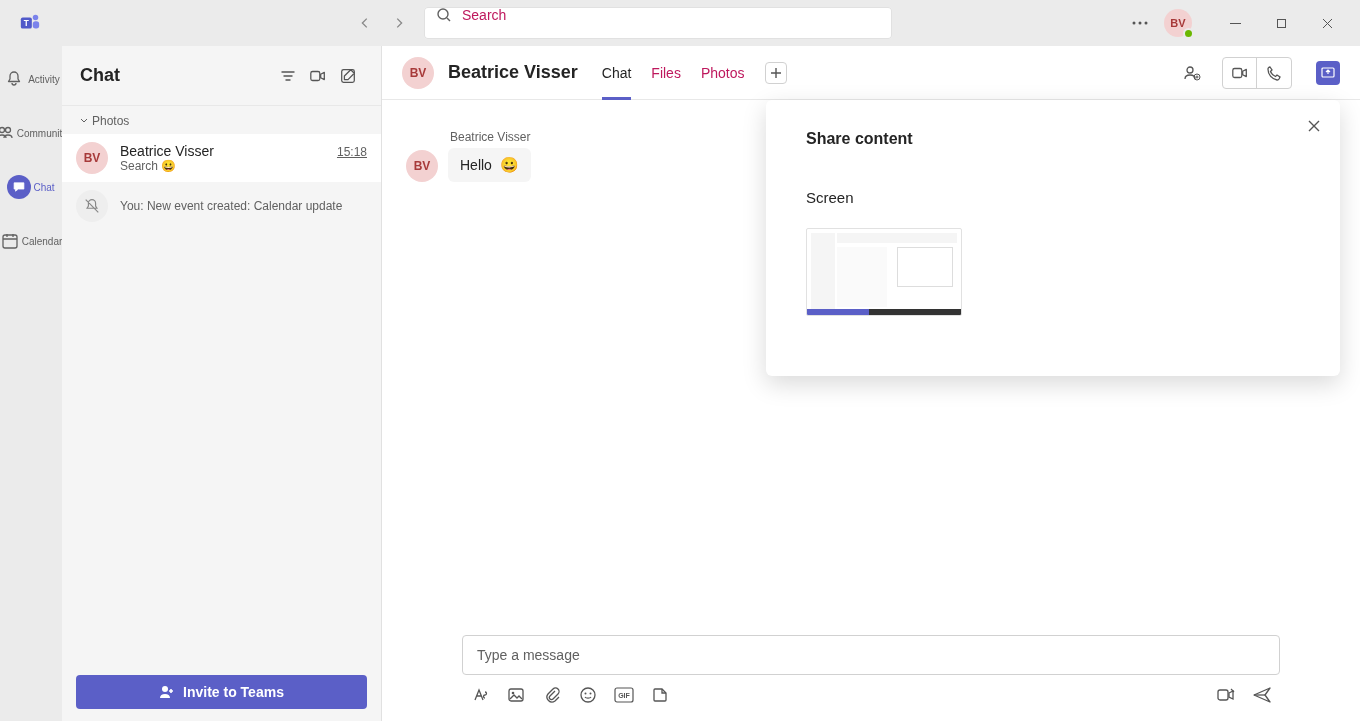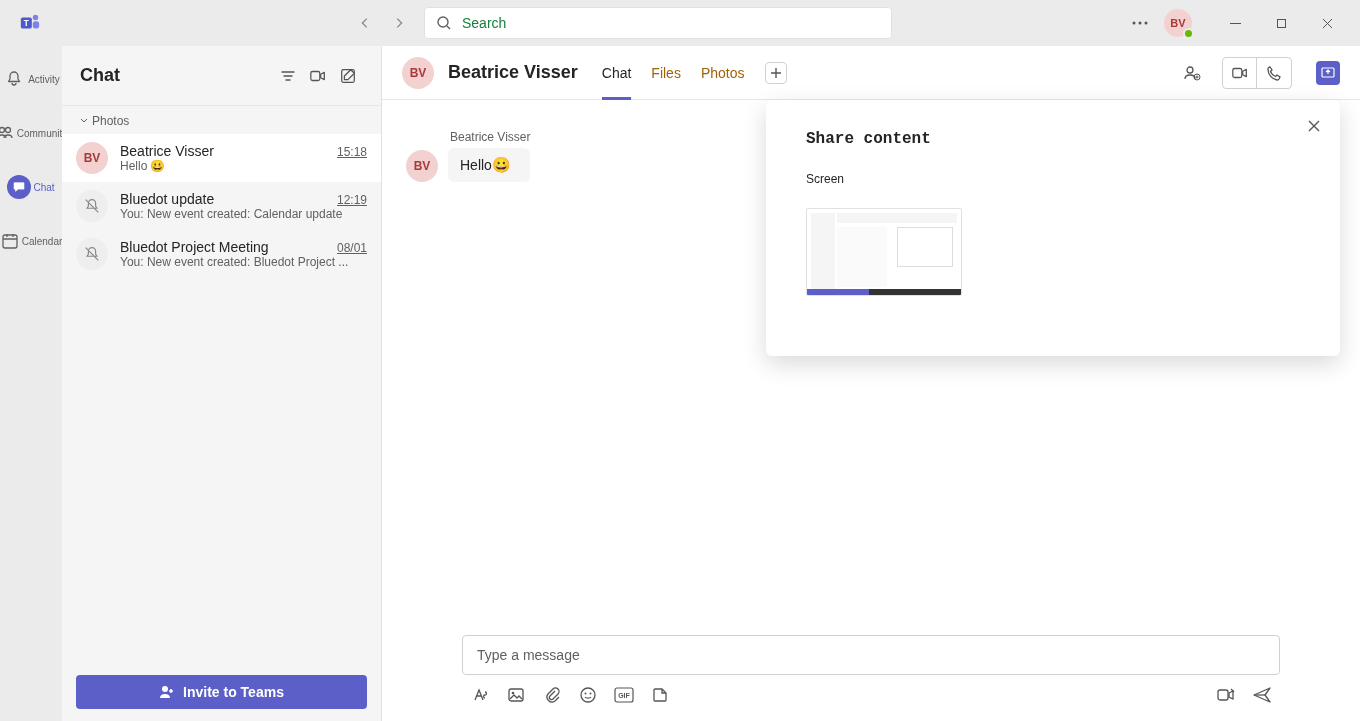--- a/index.html
+++ b/index.html
@@ -5,21 +5,21 @@
   * { box-sizing: border-box; margin: 0; padding: 0; font-family: "Segoe UI", -apple-system, sans-serif; }
   body { width: 1360px; height: 721px; overflow: hidden; background: #f0f0f0; color: #242424; }
   svg { display: block; }
 
   
   .titlebar { height: 46px; background: #ebebeb; display: flex; align-items: center; padding: 0 10px; }
   .titlebar .app-logo { width: 40px; display: flex; justify-content: center; }
   .titlebar .spacer1 { flex: 0 0 300px; }
   .titlebar .navarrows { display: flex; gap: 4px; margin-right: 10px; }
   .titlebar .navbtn { width: 30px; height: 30px; display:flex; align-items:center; justify-content:center; color:#888; }
-  .titlebar .search { flex: 0 0 468px; height: 32px; background: #fff; border-radius: 4px; display:flex; align-items:center; padding: 0 12px; color:#15803d; box-shadow: 0 0 0 1px #e1e1e1 inset; }
+  .titlebar .search { flex: 0 0 468px; height: 32px; background: #fff; border-radius: 4px; display:flex; align-items:flex-start; padding: 0 12px; color:#be185d; box-shadow: 0 0 0 1px #e1e1e1 inset; }
   .titlebar .search span { margin-left: 10px; font-size:14px; }
   .titlebar .spacer2 { flex: 1; }
   .titlebar .morebtn { width:32px; height:32px; display:flex; align-items:center; justify-content:center; color:#555; margin-right:8px; }
   .titlebar .avatar { width:28px; height:28px; border-radius:50%; background:#f3d1d1; color:#a73a3a; font-size:11px; font-weight:600; display:flex; align-items:center; justify-content:center; position:relative; margin-right:20px; }
   .titlebar .avatar .presence { position:absolute; bottom:-2px; right:-2px; width:11px; height:11px; border-radius:50%; background:#6bb700; border:2px solid #ebebeb; }
   .titlebar .winctl { display:flex; }
   .titlebar .winctl div { width:46px; height:32px; display:flex; align-items:center; justify-content:center; color:#555; }
 
   
   .main { display:flex; height: calc(100% - 46px); }
@@ -48,49 +48,49 @@
   .chatitem .time { font-size:12px; color:#616161; margin-left:6px;text-decoration:underline;}
   .chatitem .preview { font-size:12px; color:#616161; white-space:nowrap; overflow:hidden; text-overflow:ellipsis; }
   .chatlist .invite { margin:auto 14px 12px; height:34px; background:#5b5fc7; color:#fff; border-radius:4px; display:flex; align-items:center; justify-content:center; gap:8px; font-size:14px; font-weight:600; }
 
   
   .conv { flex:1; background:#fff; display:flex; flex-direction:column; position:relative; }
   .conv-hdr { height:54px; border-bottom:1px solid #e8e8e8; display:flex; align-items:center; padding:0 20px; gap:14px; }
   .conv-hdr .av { width:32px; height:32px; border-radius:50%; background:#f3d1d1; color:#a73a3a; font-size:12px; font-weight:600; display:flex; align-items:center; justify-content:center; }
   .conv-hdr h2 { font-size:18px; font-weight:700; }
   .conv-hdr .tabs { display:flex; gap:20px; margin-left:10px; align-items:center; height:100%; }
-  .conv-hdr .tab { font-size:14px; color:#a16207; height:100%; display:flex; align-items:center; position:relative; cursor:pointer; }
+  .conv-hdr .tab { font-size:14px; color:#be185d; height:100%; display:flex; align-items:center; position:relative; cursor:pointer; }
   .conv-hdr .tab.active { color:#242424; }
   .conv-hdr .tab.active::after { content:""; position:absolute; bottom:-1px; left:0; right:0; height:3px; background:#5b5fc7; }
   .conv-hdr .addtab { width:22px; height:22px; border:1px solid #d1d1d1; border-radius:4px; display:flex; align-items:center; justify-content:center; color:#555; }
   .conv-hdr .spacer { flex:1; }
   .conv-hdr .acticon { width:32px; height:32px; display:flex; align-items:center; justify-content:center; color:#555; }
   .conv-hdr .callgrp { display:flex; border:1px solid #d1d1d1; border-radius:4px; height:32px; }
   .conv-hdr .callgrp div { width:34px; display:flex; align-items:center; justify-content:center; color:#555; }
   .conv-hdr .callgrp div:first-child { border-right:1px solid #d1d1d1; }
   .conv-hdr .sharebtn { width:24px; height:24px; background:#5b5fc7; border-radius:4px; display:flex; align-items:center; justify-content:center; margin-left:10px;}
 
   .conv-body { flex:1; padding: 30px 24px; overflow:auto; }
   .msg { display:flex; gap:10px; align-items:flex-end; }
   .msg .av { width:32px; height:32px; border-radius:50%; background:#f3d1d1; color:#a73a3a; font-size:12px; font-weight:600; display:flex; align-items:center; justify-content:center; }
   .msg .bubblecol .sender { font-size:12px; color:#616161; margin-bottom:4px; margin-left:2px;}
-  .msg .bubble { background:#f5f5f5; border-radius:6px; padding:8px 12px; font-size:14px; display:flex; align-items:center; gap:0;}
+  .msg .bubble { background:#f5f5f5; border-radius:6px; padding:8px 12px; font-size:14px; display:flex; align-items:center; gap:8px;}
 
   .composer-wrap { padding: 0 80px 16px; }
   .composer { border:1px solid #d1d1d1; border-radius:4px; height:40px; display:flex; align-items:center; padding:0 14px; color:#616161; font-size:14px; margin-bottom:10px;}
   .composer-icons { display:flex; align-items:center; gap:16px; padding: 0 8px; color:#555; }
   .composer-icons .spacer { flex:1; }
   .composer-icons .ci { width:20px; height:20px; display:flex; align-items:center; justify-content:center; }
 
   
   .sharepop { position:absolute; top:54px; right:20px; width:574px; background:#fff; box-shadow: 0 8px 24px rgba(0,0,0,0.15); border-radius:6px; padding: 30px 40px 60px; }
   .sharepop .close { position:absolute; top:14px; right:14px; width:24px; height:24px; display:flex; align-items:center; justify-content:center; color:#555; }
-  .sharepop h3 { font-size:16px; font-weight:700; margin-bottom:24px;font-family:Liberation Mono, monospace; }
+  .sharepop h3 { font-size:16px; font-weight:700; margin-bottom:41px; }
   .sharepop .opts { display:flex; gap: 180px; }
-  .sharepop .opt .lbl { font-size:12px; margin-bottom:22px; }
+  .sharepop .opt .lbl { font-size:15px; margin-bottom:22px; }
   .sharepop .thumb { width:156px; height:88px; background:#fff; border:1px solid #e1e1e1; border-radius:2px; position:relative; overflow:hidden; }
   .sharepop .thumb.win { background:#f0f0f5; display:flex; align-items:center; justify-content:center; }
 
   .emoji { font-size:15px; }
 </style>
 </head>
 <body>
 
 <div class="titlebar">
   <div class="app-logo">
@@ -222,53 +222,35 @@
 
     <div class="chatitem selected">
       <div class="av pink">
           <span>BV</span>
         </div>
       <div class="col">
         <div class="row1">
             <span class="title">Beatrice Visser</span>
             <span class="time">15:18</span>
           </div>
-        <div class="preview">Hello 😀</div>
+        <div class="preview">Search 😀</div>
       </div>
     </div>
 
     <div class="chatitem">
       <div class="av">
           <svg width="18" height="18" viewBox="0 0 20 20">
             <path d="M10 3a4 4 0 0 0-4 4v3l-1.5 2.5h11L14 10V7a4 4 0 0 0-4-4zM3 3l14 14" stroke="#888" stroke-width="1.3" fill="none"></path>
           </svg>
         </div>
       <div class="col">
-        <div class="row1">
-            <span class="title">Bluedot update</span>
-            <span class="time">12:19</span>
-          </div>
         <div class="preview">You: New event created: Calendar update</div>
       </div>
     </div>
 
-    <div class="chatitem">
-      <div class="av">
-          <svg width="18" height="18" viewBox="0 0 20 20">
-            <path d="M10 3a4 4 0 0 0-4 4v3l-1.5 2.5h11L14 10V7a4 4 0 0 0-4-4zM3 3l14 14" stroke="#888" stroke-width="1.3" fill="none"></path>
-          </svg>
-        </div>
-      <div class="col">
-        <div class="row1">
-            <span class="title">Bluedot Project Meeting</span>
-            <span class="time">08/01</span>
-          </div>
-        <div class="preview">You: New event created: Bluedot Project ...</div>
-      </div>
-    </div>
 
     <div class="invite">
       <svg width="16" height="16" viewBox="0 0 16 16">
           <circle cx="6" cy="5" r="3" fill="#fff"></circle>
           <path d="M1 14c0-2.5 2-4 5-4s5 1.5 5 4" fill="#fff"></path>
           <path d="M12 5v4M10 7h4" stroke="#fff" stroke-width="1.6"></path>
         </svg>
       <span>Invite to Teams</span>
     </div>
   </div>

